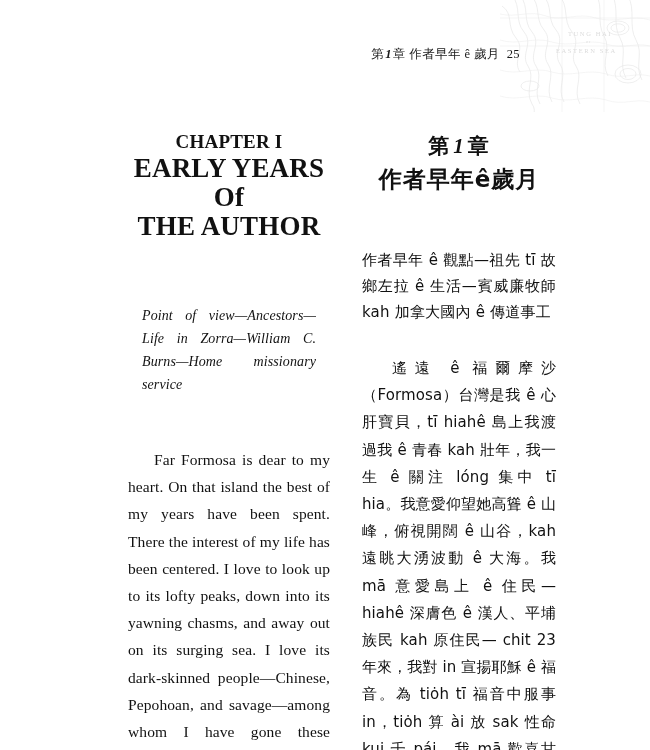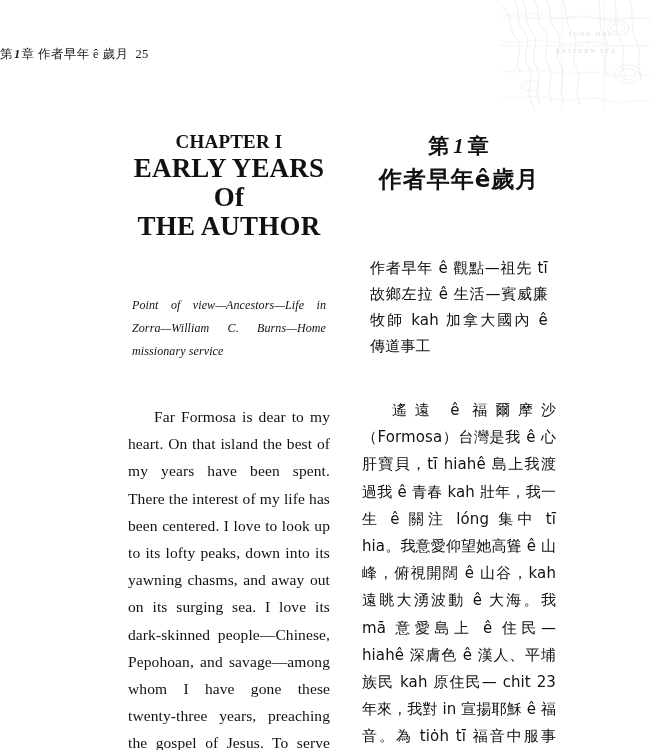--- a/index.html
+++ b/index.html
@@ -27,21 +27,21 @@
     pointer-events: none;
   }
   .map-watermark svg { display: block; }
 
   
   .running-head {
     position: absolute;
     top: 46px;
     left: 0;
     width: 650px;
-    text-align: left;
+    text-align: right;
     padding-right: 130px;
     box-sizing: border-box;
     font-size: 12.5px;
     letter-spacing: 0.4px;
     color: #1a1a1a;
     white-space: nowrap;
   }
   .running-head .rh-num {
     font-style: italic;
     font-weight: bold;
@@ -101,30 +101,30 @@
     font-family: "Liberation Serif", "DejaVu Serif", serif;
     padding: 0 3px;
   }
   .title-zh .tz-e {
     font-family: "DejaVu Sans", "Liberation Sans", sans-serif;
     font-weight: bold;
   }
 
   
   .synopsis-en {
-    margin: 4px;
+    margin: 14px;
     font-style: italic;
-    font-size: 12px;
+    font-size: 14px;
     line-height: 23px;
     text-align: justify;
     text-align-last: left;
     letter-spacing: 0.1px;
   }
   .synopsis-zh {
-    margin: 8px;
+    margin: 0;
     font-size: 15px;
     line-height: 26px;
     text-align: justify;
     text-align-last: left;
     font-family: "DejaVu Sans", "Liberation Sans", sans-serif;
     letter-spacing: 0.2px;
   }
 
   
   .body-en {

